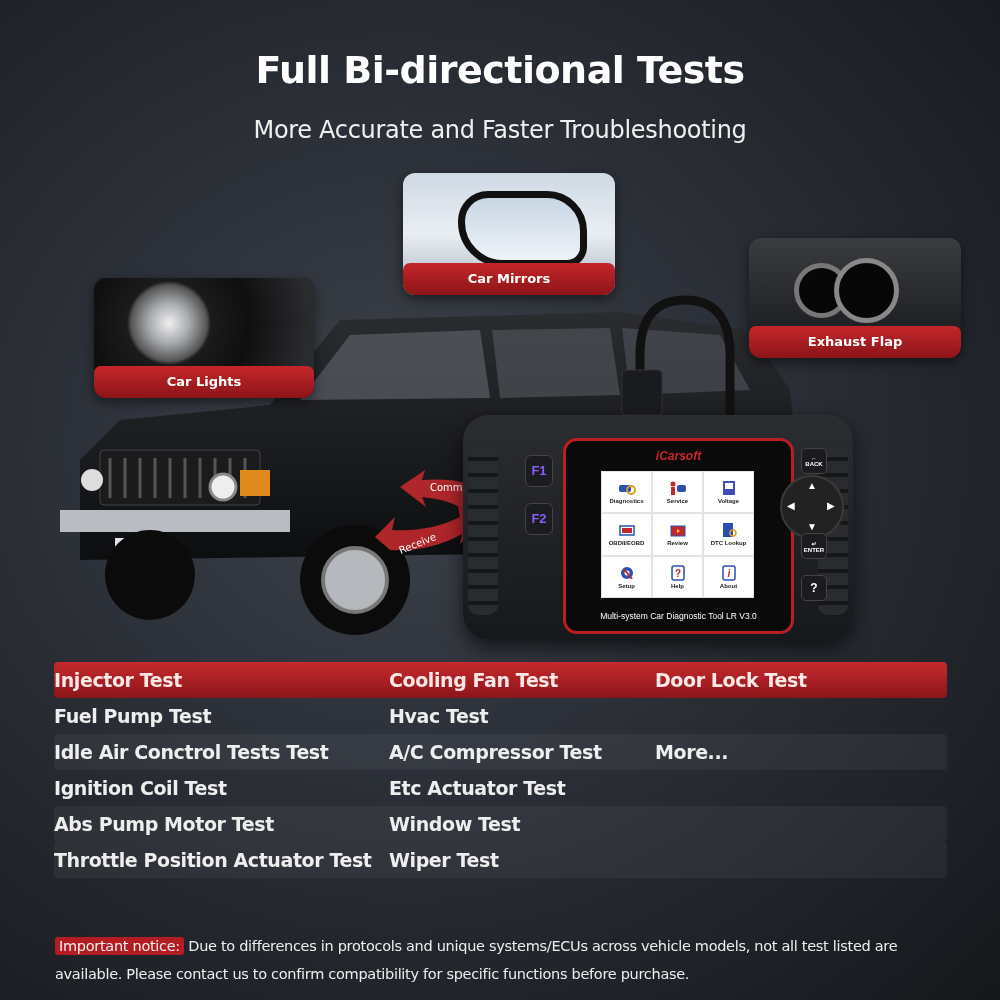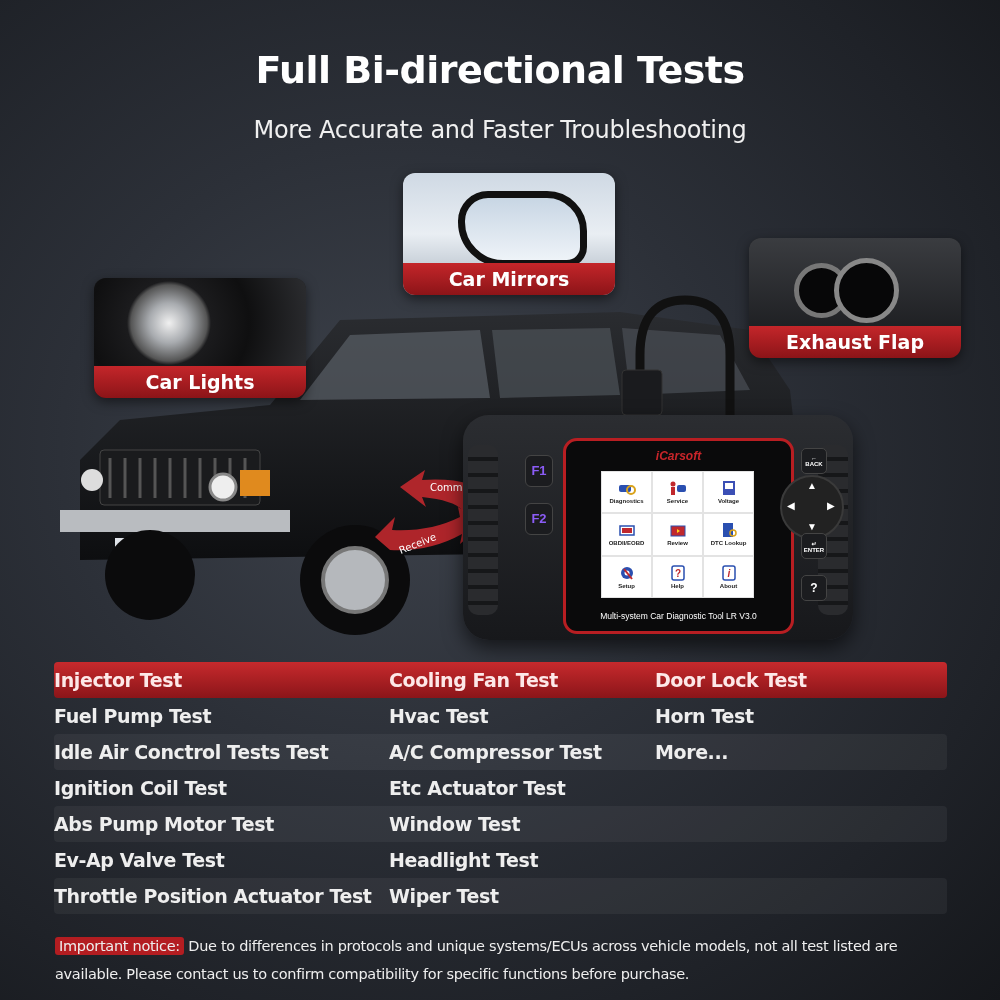--- a/index.html
+++ b/index.html
@@ -8,21 +8,21 @@
     font-family:"Liberation Sans", sans-serif;color:#f2f2f2;}
   .title{position:absolute;left:0;right:0;top:48px;text-align:center;font-family:"DejaVu Sans", sans-serif;
     font-weight:bold;font-size:38px;letter-spacing:-0.5px;color:#fff;}
   .subtitle{position:absolute;left:0;right:0;top:116px;text-align:center;font-family:"DejaVu Sans", sans-serif;
     font-size:24px;color:#f0f0f0;font-weight:normal;letter-spacing:-0.3px;}
   
   .callout{position:absolute;border-radius:12px;overflow:hidden;background:#222;box-shadow:0 4px 12px rgba(0,0,0,.5);}
   .callout .img{position:absolute;left:0;top:0;right:0;bottom:0;}
   .callout .lbl{position:absolute;left:0;right:0;bottom:0;height:32px;
     background:linear-gradient(#c4262a,#8c1418);color:#fff;font-family:"DejaVu Sans",sans-serif;font-weight:bold;
-    font-size:19px;text-align:center;line-height:32px;}
+    font-size:13px;text-align:center;line-height:32px;border-radius:7px;}
   
   .car{position:absolute;left:60px;top:300px;width:760px;height:350px;}
   
   .device{position:absolute;left:463px;top:415px;width:390px;height:225px;background:linear-gradient(#2b2d31,#17181b);
     border-radius:26px;box-shadow:0 8px 20px rgba(0,0,0,.6);}
   .cable{position:absolute;left:620px;top:295px;width:120px;height:125px;}
   .screen-bezel{position:absolute;left:100px;top:23px;width:225px;height:190px;background:#0a0a0b;border:3px solid #b81e22;border-radius:14px;}
   .brand{position:absolute;left:0;right:0;top:8px;text-align:center;color:#c9252a;font-style:italic;font-weight:bold;font-size:12px;}
   .screen{position:absolute;left:35px;top:30px;width:153px;height:127px;background:#fff;display:grid;grid-template-columns:repeat(3,1fr);grid-template-rows:repeat(3,1fr);}
   .cell{border:1px solid #e3e3e3;display:flex;flex-direction:column;align-items:center;justify-content:center;font-size:6px;font-weight:bold;color:#222;}
@@ -80,21 +80,21 @@
   <circle cx="32" cy="180" r="11" fill="#ddd"></circle>
     <circle cx="163" cy="187" r="13" fill="#eee" stroke="#888" stroke-width="3"></circle>
   <rect x="180" y="170" width="30" height="26" fill="#e08a1e"></rect>
   <rect x="0" y="210" width="230" height="22" fill="#b9bcc0"></rect>
   <rect x="55" y="238" width="50" height="14" fill="#dfe3e8"></rect>
   <circle cx="90" cy="275" r="45" fill="#0b0b0c"></circle>
   <circle cx="295" cy="280" r="55" fill="#0b0b0c"></circle>
   <circle cx="295" cy="280" r="32" fill="#b5b8bc" stroke="#777" stroke-width="4"></circle>
 </svg>
 
-<div class="callout" style="left:94px;top:278px;width:212px;height:120px;">
+<div class="callout" style="left:94px;top:278px;width:212px;height:120px;padding-left:8px;">
   <div class="img" style="background:radial-gradient(circle at 75px 45px,#f0f0f0 0,#a8abaf 20px,#555 38px,#1b1b1d 42px,#0f0f10 80px,#2a2b2e 140px);"></div>
   <div class="lbl">Car Lights</div>
 </div>
 <div class="callout" style="left:403px;top:173px;width:212px;height:122px;">
   <div class="img" style="background:linear-gradient(#cfd9e4,#e9eef3 50%,#a8b3bf);">
     <div style="position:absolute;left:55px;top:18px;width:115px;height:62px;border-radius:30px 40px 20px 45px;background:linear-gradient(#c8d6e4,#eef3f8);border:7px solid #111;"></div>
   </div>
   <div class="lbl">Car Mirrors</div>
 </div>
 <div class="callout" style="left:749px;top:238px;width:212px;height:120px;">
@@ -214,42 +214,36 @@
 
 <div class="tests">
   <div class="row head">
       <span class="c1">Injector Test</span>
       <span class="c2">Cooling Fan Test</span>
       <span class="c3">Door Lock Test</span>
     </div>
   <div class="row">
       <span class="c1">Fuel Pump Test</span>
       <span class="c2">Hvac Test</span>
-      <span class="c3">Horn Test</span>
     </div>
   <div class="row alt">
       <span class="c1">Idle Air Conctrol Tests Test</span>
       <span class="c2">A/C Compressor Test</span>
       <span class="c3">More...</span>
     </div>
   <div class="row">
       <span class="c1">Ignition Coil Test</span>
       <span class="c2">Etc Actuator Test</span>
       <span class="c3"></span>
     </div>
   <div class="row alt">
       <span class="c1">Abs Pump Motor Test</span>
       <span class="c2">Window Test</span>
       <span class="c3"></span>
     </div>
-  <div class="row">
-      <span class="c1">Ev-Ap Valve Test</span>
-      <span class="c2">Headlight Test</span>
-      <span class="c3"></span>
-    </div>
   <div class="row alt">
       <span class="c1">Throttle Position Actuator Test</span>
       <span class="c2">Wiper Test</span>
       <span class="c3"></span>
     </div>
 </div>
 
 <div class="notice"><span class="tag">Important notice:</span><span> Due to differences in protocols and unique systems/ECUs across vehicle models, not all test listed are available. Please contact us to confirm compatibility for specific functions before purchase.</span></div>
 
 </body></html>

